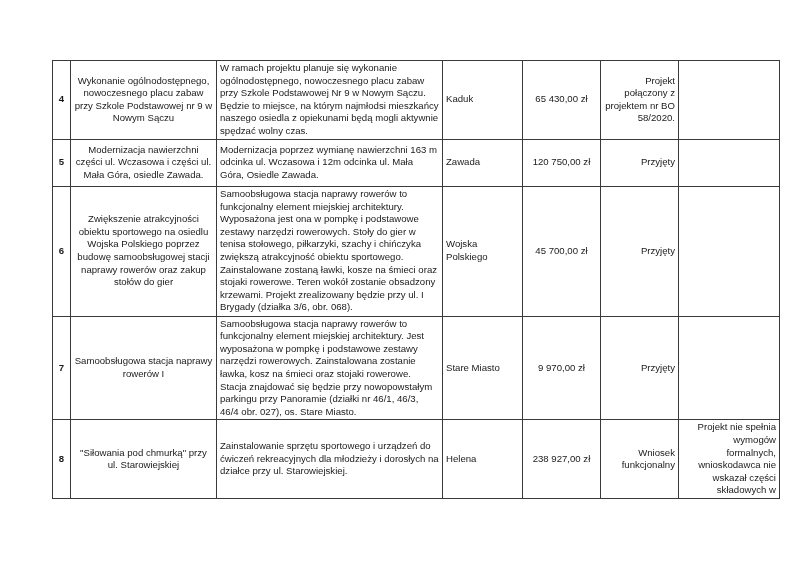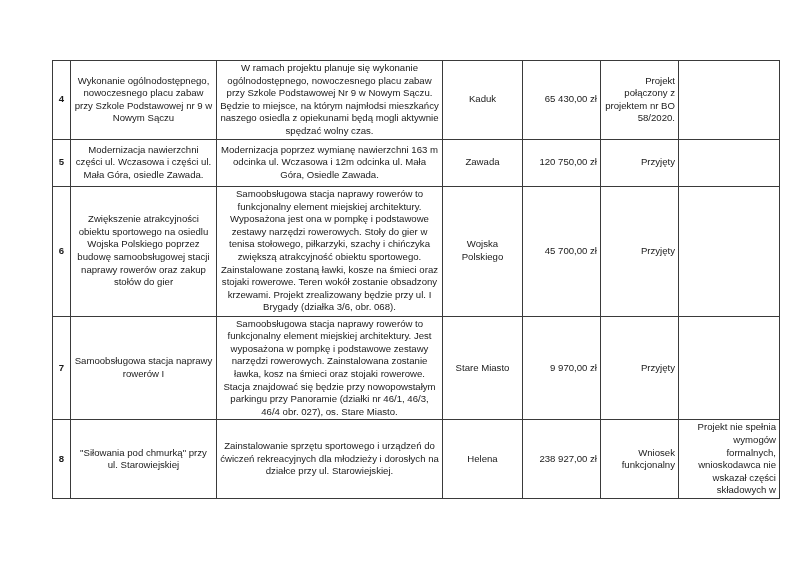--- a/index.html
+++ b/index.html
@@ -4,23 +4,23 @@
 <style>
   html, body { margin:0; padding:0; background:#ffffff; }
   body { width:800px; height:565px; position:relative; overflow:hidden;
          font-family:"Liberation Sans", sans-serif; color:#1a1a1a; }
   table.doc { position:absolute; left:52px; top:60px; border-collapse:collapse;
               table-layout:fixed; width:727px; }
   table.doc td { border:1.3px solid #3a3a3a; font-size:9.6px; line-height:12.6px;
                  vertical-align:middle; padding:1px 3px; overflow:hidden; }
   td.num { text-align:center; font-weight:bold; font-size:10px; padding:0; }
   td.title { text-align:center; }
-  td.desc { text-align:center; vertical-align:top; padding-top:1px;margin-top:40px; }
-  td.district { text-align:center; }
-  td.amount { text-align:right; }
+  td.desc { text-align:left; vertical-align:top; padding-top:1px;margin-top:40px; }
+  td.district { text-align:left; }
+  td.amount { text-align:center; }
   td.status { text-align:right; }
   td.note { text-align:right; vertical-align:top; }
   table.doc tr:last-child td { border-bottom:1.3px solid #3a3a3a; }
 </style>
 </head>
 <body>
 
 <table class="doc">
   <colgroup>
     <col style="width:18px">

